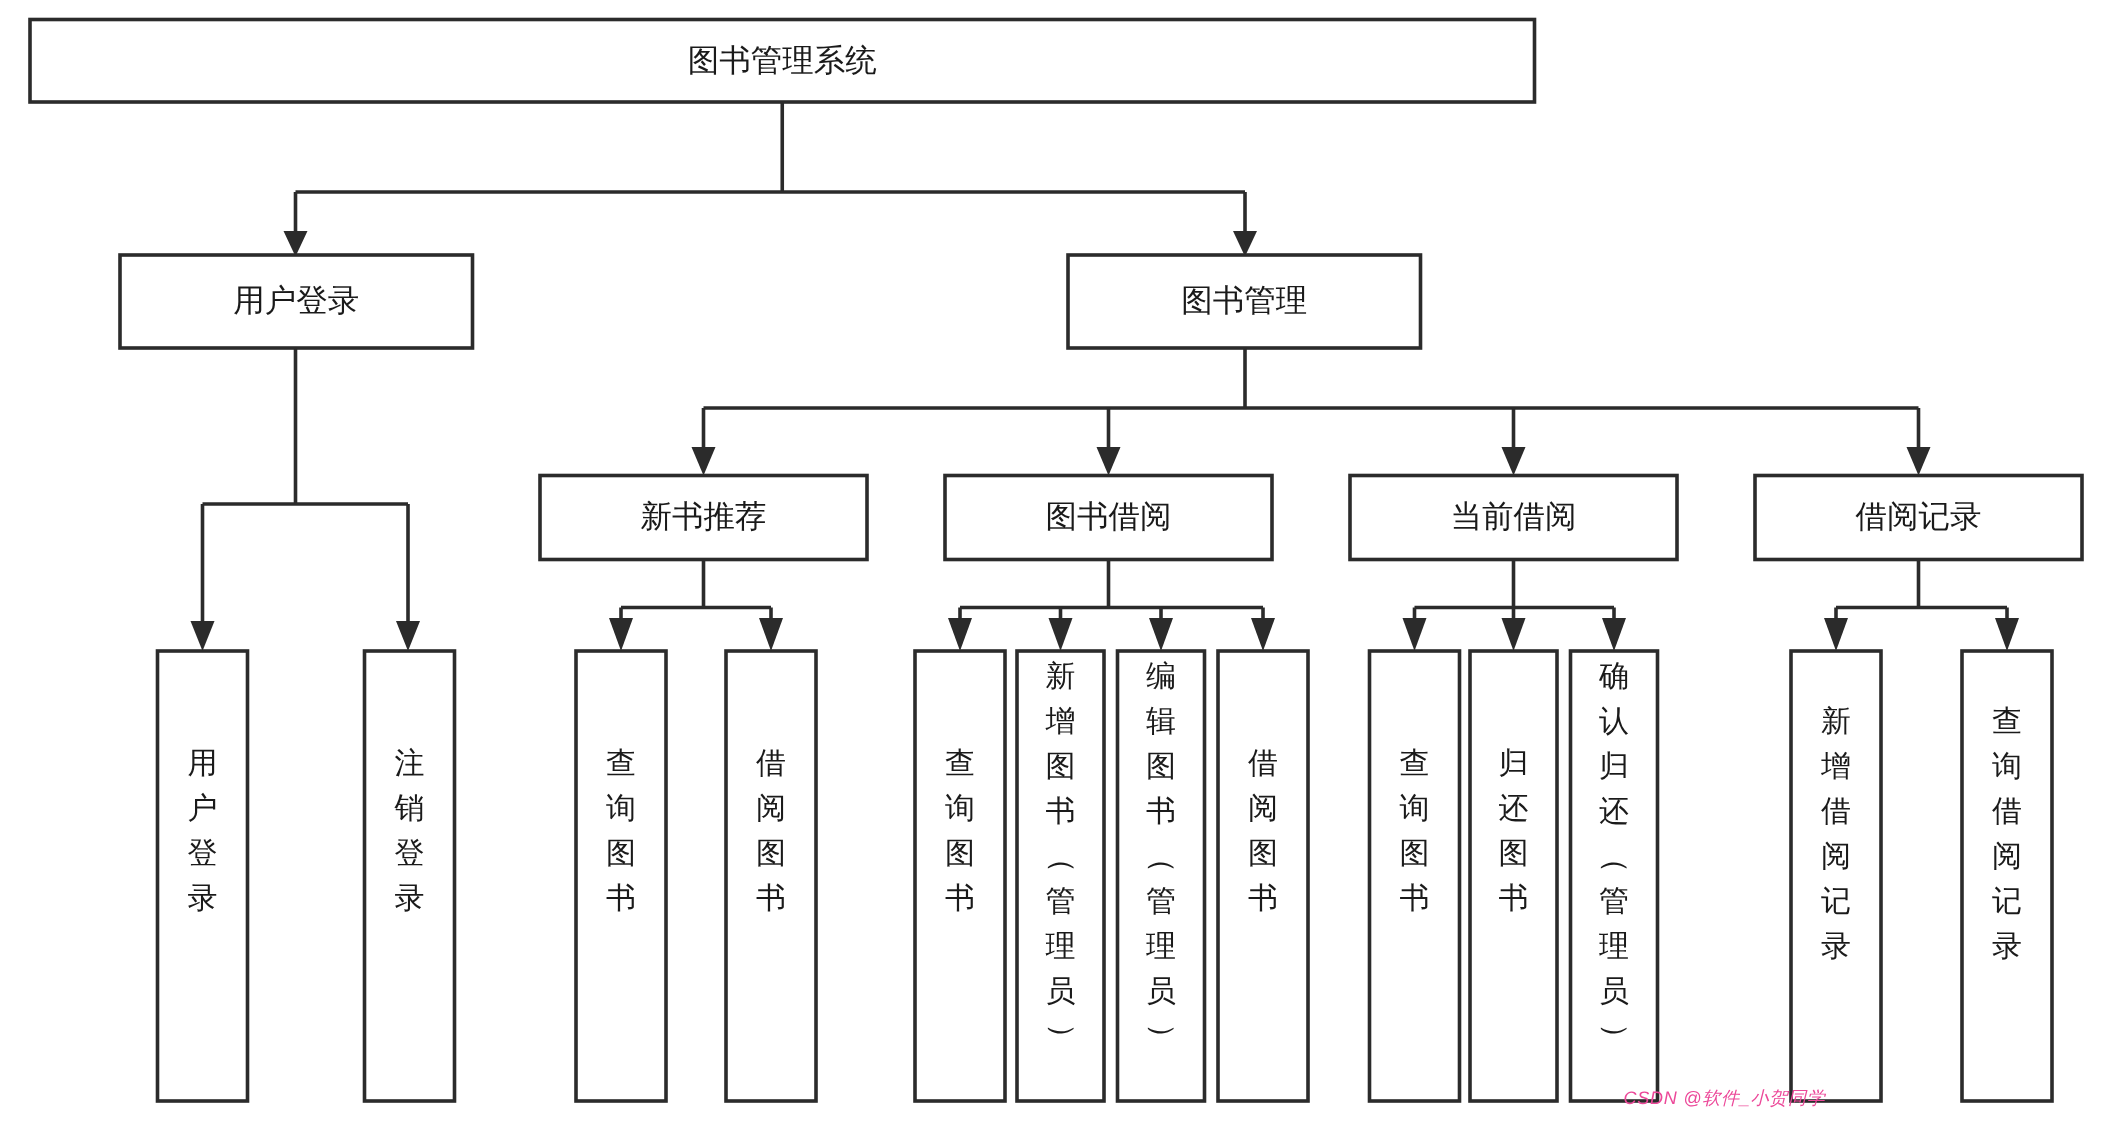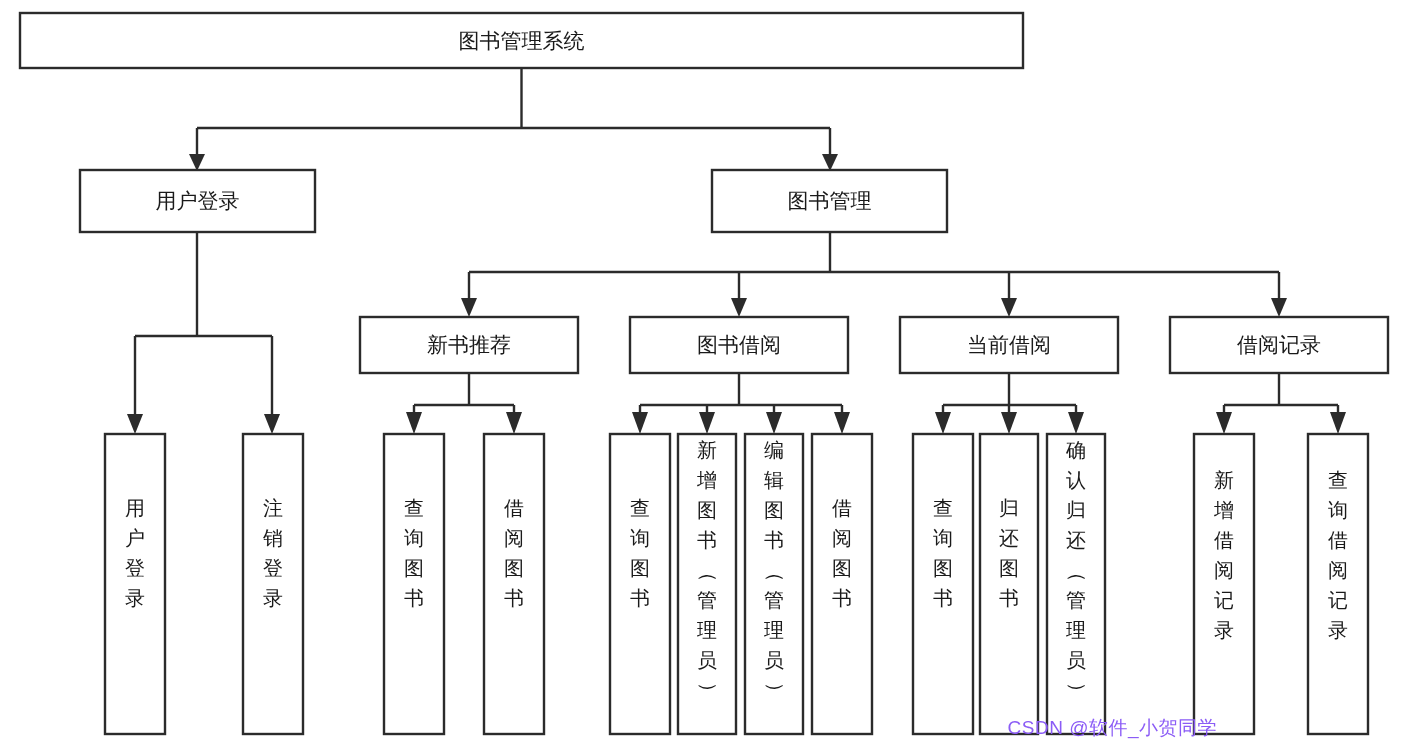--- a/index.html
+++ b/index.html
@@ -51,25 +51,26 @@
   }
   .arrow-head {
     fill: #2b2b2b;
     stroke: none;
   }
   .watermark {
     position: absolute;
     right: 8px;
     bottom: 6px;
     font-family: "Liberation Sans", "DejaVu Sans", sans-serif;
-    font-size: 19px;
-    color: #8b5cf6;
+    font-size: 12px;
+    color: #ec4899;
     white-space: nowrap;
     letter-spacing: 0.5px;
     pointer-events: none;
+    font-style: italic;
   }
 </style>
 </head>
 <body>
 
 <div id="diagram-root">
   <svg id="tree-svg" viewBox="0 0 1405 747" xmlns="http://www.w3.org/2000/svg">
     <defs>
       <marker id="arrow" viewBox="0 0 12 12" refX="6" refY="10.5" markerWidth="11" markerHeight="11" orient="auto-start-reverse">
         <path d="M 1 0.5 L 11 0.5 L 6 11 z" class="arrow-head"></path>

